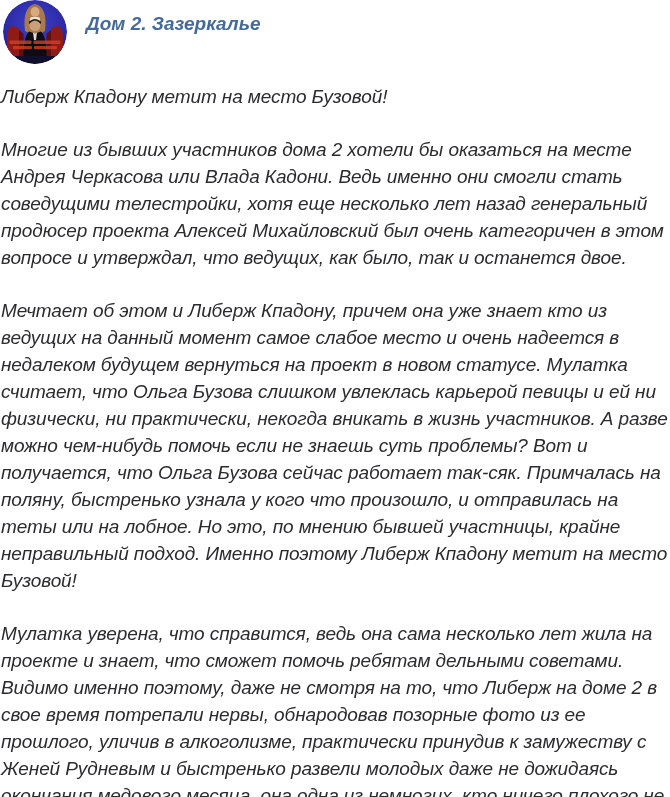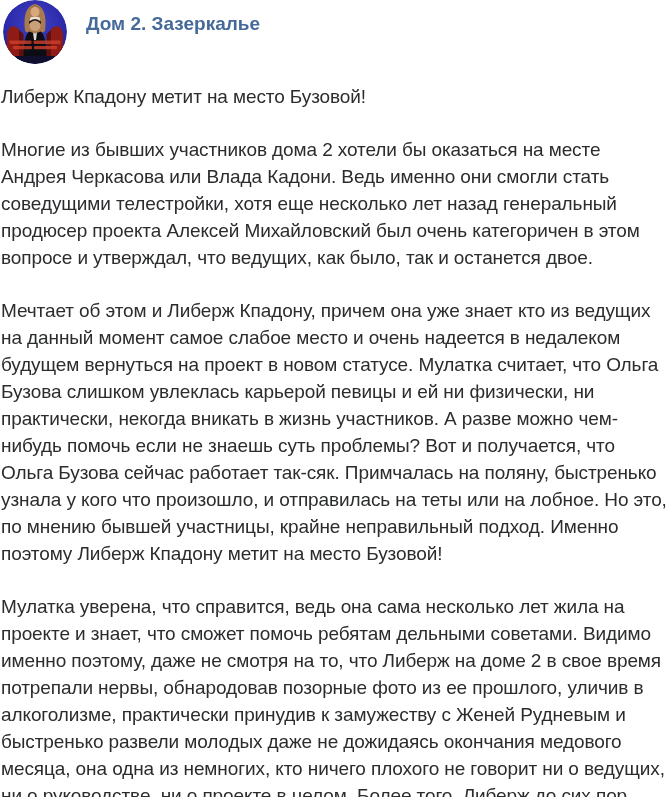--- a/index.html
+++ b/index.html
@@ -16,20 +16,21 @@
   }
   .post {
     padding: 0 2px 0 1px;
     box-sizing: border-box;
     width: 670px;
   }
   .post-header {
     display: flex;
     align-items: flex-start;
     padding-top: 0;
+    font-style: italic;
   }
   .avatar {
     width: 64px;
     height: 64px;
     border-radius: 50%;
     overflow: hidden;
     margin-left: 2px;
     flex: 0 0 auto;
     cursor: pointer;
     display: block;
@@ -46,20 +47,21 @@
     cursor: pointer;
   }
   .post-text {
     margin-top: 19px;
     font-size: 19px;
     line-height: 27px;
     letter-spacing: -0.1px;
   }
   .post-text p {
     margin: 0 0 26px 0;
+    font-style: italic;
   }
   .post-text p:last-child {
     margin-bottom: 0;
   }
 </style>
 </head>
 <body>
 
 <div class="post">
   <div class="post-header">

